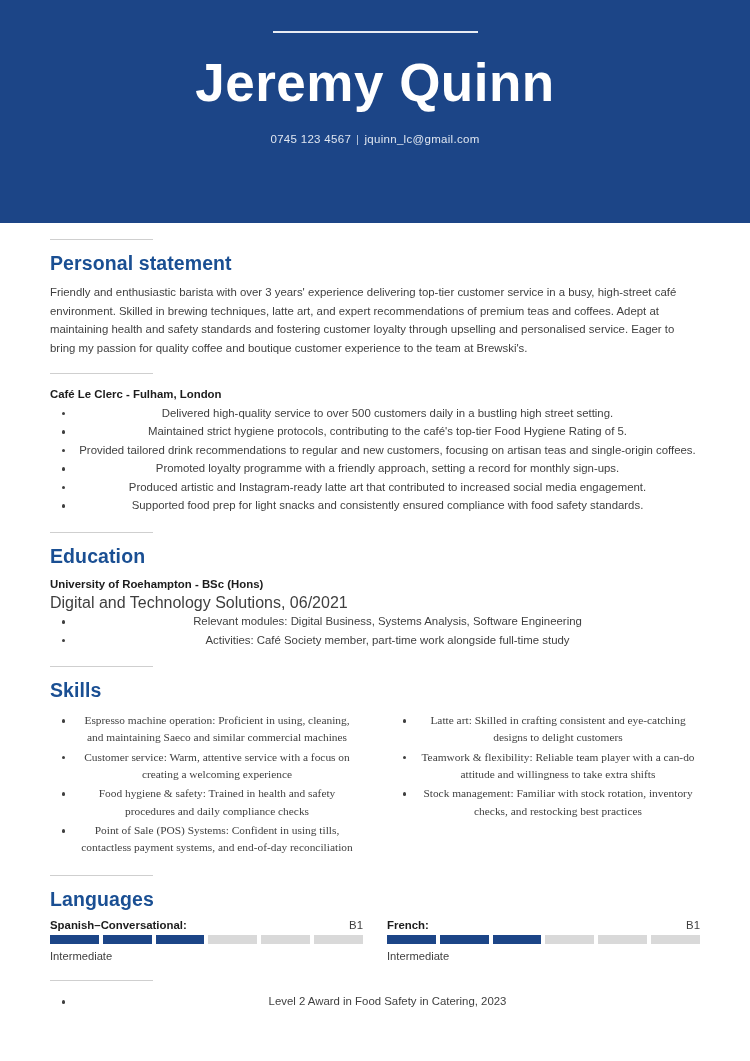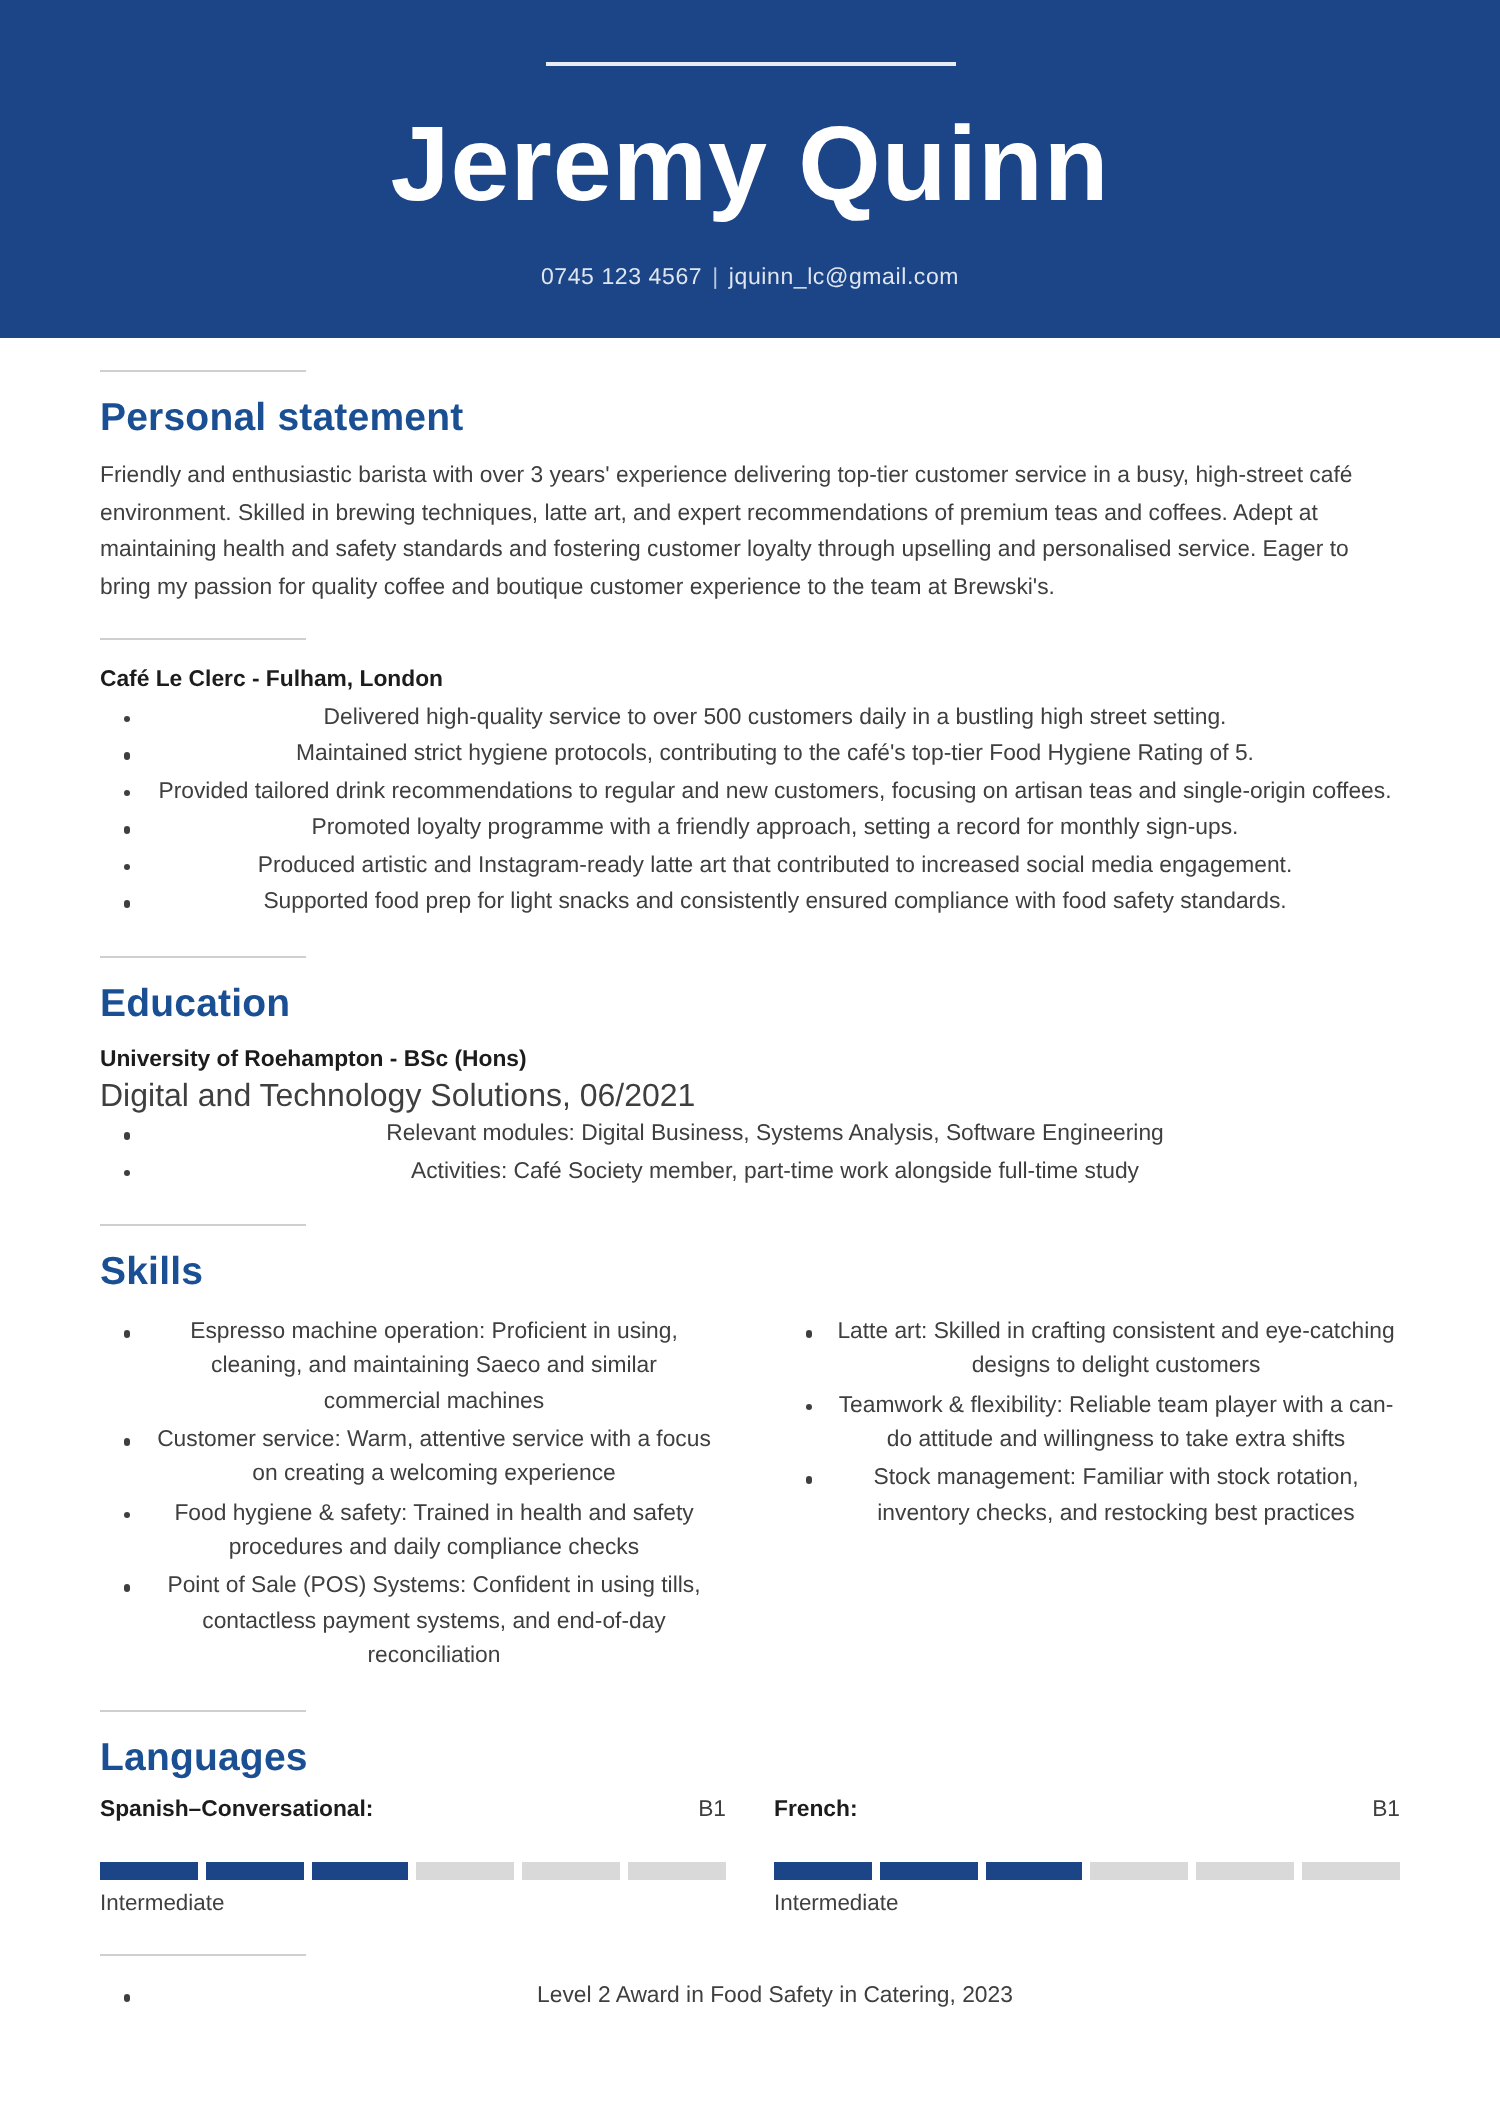--- a/index.html
+++ b/index.html
@@ -20,21 +20,21 @@
     position: relative;
     width: 750px;
     height: 1061px;
     background: #ffffff;
     overflow: hidden;
   }
 
   
   .header {
     background: #1c4587;
-    height: 169px;
+    height: 223px;
     padding-top: 31px;
     text-align: center;
     position: relative;
   }
 
   .header-rule {
     width: 205px;
     height: 2px;
     background: #e8ecf3;
     margin: 0 auto 22px auto;
@@ -123,35 +123,36 @@
     width: 3.4px;
     height: 3.4px;
     border-radius: 50%;
     background: #3f3f3f;
   }
 
   
   .two-col {
     display: flex;
     gap: 32px;
+    font-family: Liberation Serif, serif;
   }
   .two-col > .col { flex: 1 1 0; min-width: 0; }
 
   .skills-col ul.bullets { padding-left: 25px; margin-top: 2px; }
   .skills-col ul.bullets li { margin-bottom: 2px; line-height: 1.52; }
 
   
   .lang-head {
     display: flex;
     justify-content: space-between;
     align-items: baseline;
     font-size: 11.4px;
     font-weight: bold;
     color: #1c1c1c;
-    margin-bottom: 20px;
+    margin-bottom: 4px;
     gap: 25px;
   }
   .lang-head .level { font-weight: normal; color: #3f3f3f; }
 
   .lang-bar {
     display: flex;
     gap: 4px;
     height: 9px;
     margin-bottom: 5px;
   }

